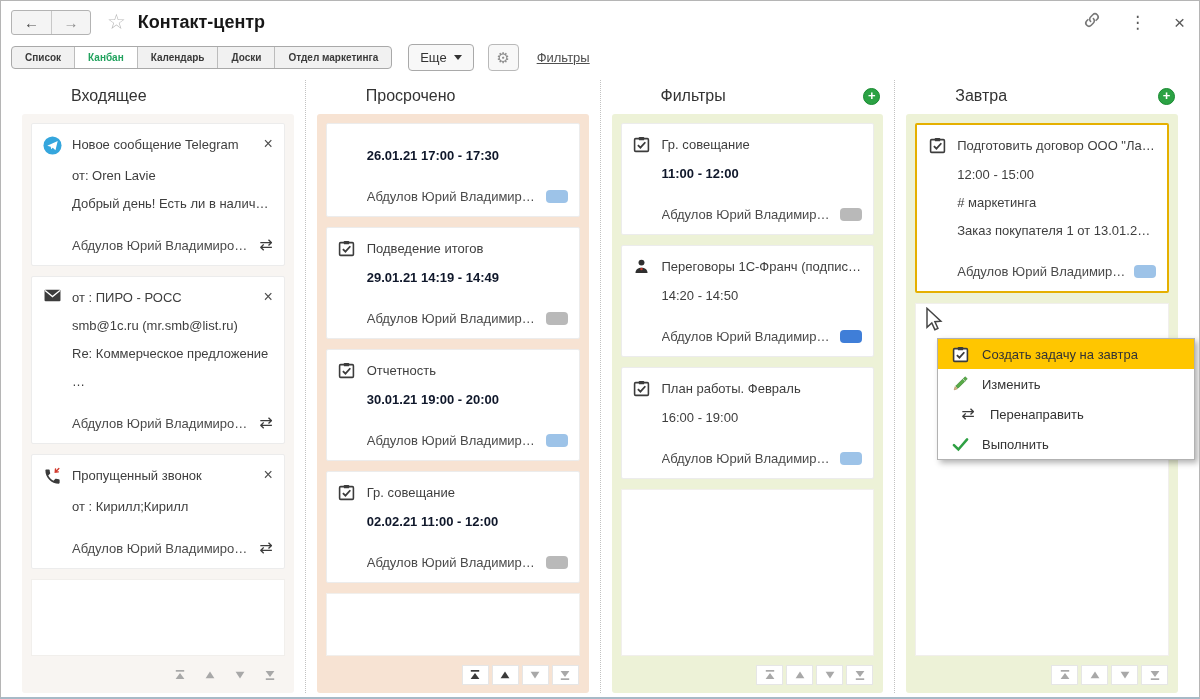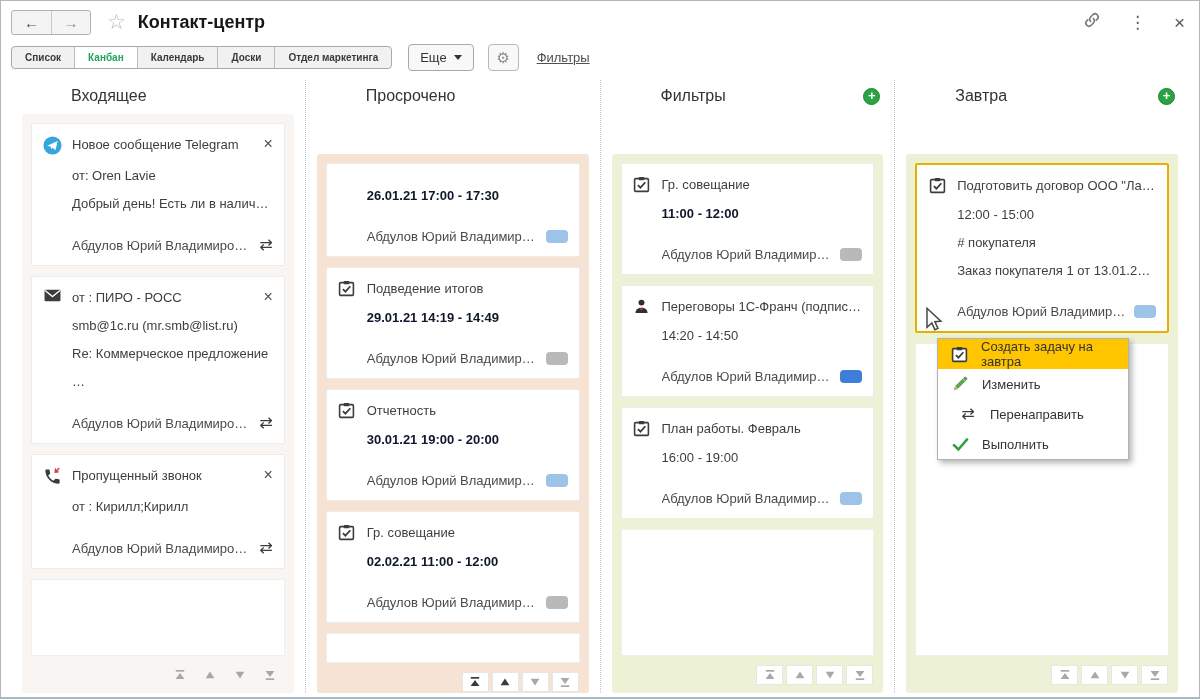--- a/index.html
+++ b/index.html
@@ -29,21 +29,21 @@
               border-radius:4px; background:#f8f8f8; padding:5px 11px; font-size:13px; color:#333; }
   .caret { width:0; height:0; border-left:4px solid transparent; border-right:4px solid transparent;
            border-top:5px solid #333; }
   .gear-btn { margin-left:14px; width:31px; height:27px; display:flex; align-items:center; justify-content:center;
               border:1px solid #b9b9b9; border-radius:4px; background:#f8f8f8; color:#8e8e8e;
               font-size:15px; font-family:"DejaVu Sans",sans-serif; }
   .filters-link { margin-left:18px; font-size:13px; color:#4f4f4f; text-decoration:underline; }
   
   .board { display:flex; height:621px; padding:2px 10px 6px; }
   .col { flex:1; min-width:0; display:flex; flex-direction:column; padding:0 11px; }
-  .col + .col { border-left:1px dotted #c2c2c2;gap:40px; }
+  .col + .col { border-left:1px dotted #c2c2c2; }
   .col-header { display:flex; align-items:center; justify-content:space-between;
                 font-size:16px; color:#333; padding:7px 3px 9px 1px;margin-left:48px; }
   .add-btn { width:17px; height:17px; border-radius:50%; background:#2ba244; border:1px solid #188a31;
              color:#fff; font-size:13px; font-weight:bold; line-height:14px; text-align:center; cursor:default; }
   .panel { flex:1; display:flex; flex-direction:column; padding:9px 9px 4px; border-radius:3px; overflow:hidden; }
   .card { background:#fff; border:1px solid #ececec; border-radius:2px; padding:11px 11px 12px 10px;
           margin-bottom:10px; font-size:13px; color:#3e3e3e; }
   .card.selected { border:2px solid #e5b000; }
   .card-head { display:flex; align-items:flex-start; }
   .card-icon { width:20px; flex:none; margin-right:10px; display:flex; justify-content:center; padding-top:1px; }
@@ -56,21 +56,21 @@
   .redirect-ic { flex:none; margin-left:8px; font-size:16px; color:#3c3c3c; line-height:1;
                  font-family:"DejaVu Sans",sans-serif; }
   .badge { flex:none; width:22px; height:13px; border-radius:4px; margin-left:8px; }
   .spacer { flex:1; background:#fff; border:1px solid #f1efec; margin-bottom:8px; min-height:30px; }
   .navrow { display:flex; justify-content:flex-end; gap:3px; padding:1px 1px 4px; }
   .nav-sq { width:27px; height:20px; display:flex; align-items:center; justify-content:center;
             background:#fff; border:1px solid #e6e6e6; }
   .navrow.plain .nav-sq { background:transparent; border-color:transparent; }
   .nav-sq.en { color:#3a3a3a; } .nav-sq.dis { color:#a8a8a8; }
   
-  .ctx { position:absolute; left:936px; top:337px; width:192px; background:#fff;
+  .ctx { position:absolute; left:936px; top:337px; width:258px; background:#fff;
          border:1px solid #b2b2b2; box-shadow:3px 3px 6px rgba(0,0,0,.3); z-index:5; }
   .ctx-item { display:flex; align-items:center; height:30px; padding:0 10px 0 13px; font-size:13px; color:#333; }
   .ctx-item.hl { background:#ffc600; }
   .ctx-ic { width:18px; margin-right:13px; display:flex; justify-content:center; }
   .cursor { position:absolute; left:921px; top:306px; z-index:6; }
 </style>
 </head>
 <body>
 
 <div class="window">
@@ -382,21 +382,21 @@
               <span class="card-icon">
                 <svg width="17" height="17" viewBox="0 0 16 16">
                   <rect x="1.5" y="2.5" width="13" height="12" rx="1" fill="#fff" stroke="#3c3c3c" stroke-width="1.5"></rect>
                   <rect x="5.5" y="0.9" width="5" height="3.2" rx="0.6" fill="#3c3c3c"></rect>
                   <path d="M4.6 8.6 L7 11 L11.6 5.9" stroke="#3c3c3c" stroke-width="1.7" fill="none"></path>
                 </svg>
               </span>
               <span class="card-title">Подготовить договор ООО "Лав…</span>
             </div>
             <div class="card-line">12:00 - 15:00</div>
-            <div class="card-line"># покупателя</div>
+            <div class="card-line"># маркетинга</div>
             <div class="card-line">Заказ покупателя 1 от 13.01.2021</div>
             <div class="card-footer">
               <span class="assignee">Абдулов Юрий Владимиро…</span>
               <span class="badge" style="background: rgb(157, 195, 232);"></span>
             </div>
           </div>
           <div class="spacer"></div>
           <div class="navrow">
             <span class="nav-sq dis">
               <svg width="12" height="12" viewBox="0 0 12 12" fill="currentColor">

